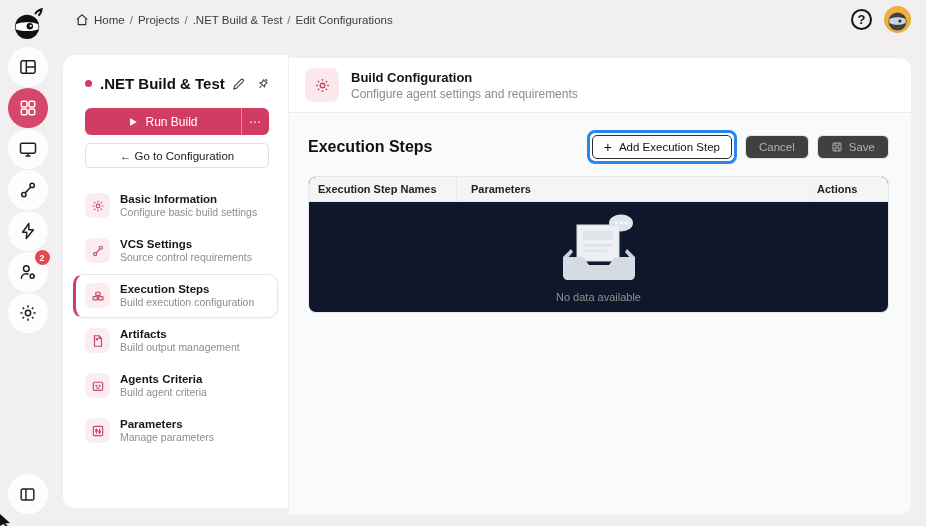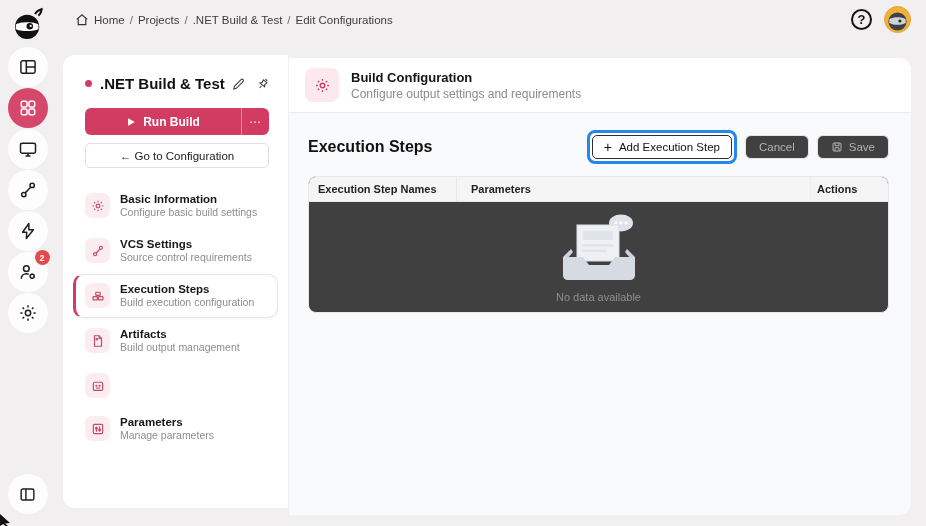--- a/index.html
+++ b/index.html
@@ -46,21 +46,21 @@
              background:#ffffff; border-radius:12px 0 0 12px; }
   .sb-head { display:flex; align-items:center; padding:20px 18px 0 22px; }
   .status-dot { width:7px; height:7px; border-radius:50%; background:#d23c63; margin-right:8px; flex:0 0 auto; }
   .project-title { font-size:15px; font-weight:bold; color:#111; flex:1; }
   .sb-head-icons { display:flex; gap:10px; color:#3a3a3a; }
   .sb-head-icons span { cursor:pointer; }
 
   .run-btn { margin:16px 19px 8px 22px; height:27px; background:#d23c63; border-radius:6px;
              display:flex; align-items:stretch; color:#fff; cursor:pointer; }
   .run-main { flex:1; display:flex; align-items:center; justify-content:center; gap:7px;
-              font-size:12px; font-weight:bold; }
+              font-size:12px; font-weight:normal; }
   .run-more { width:28px; display:flex; align-items:center; justify-content:center;
               border-left:1px solid rgba(255,255,255,.4); font-size:12px; letter-spacing:1px; cursor:pointer; }
   .goto-btn { margin:0 19px 0 22px; height:25px; background:#fff; border:1px solid #e2dfe2; border-radius:5px;
               display:flex; align-items:center; justify-content:center; font-size:11.5px; color:#222; cursor:pointer; }
 
   .menu { margin-top:16px; padding:0 10px; }
   .menu-item { display:flex; gap:10px; padding:7px 9px; border:1px solid transparent;
                border-left:3px solid transparent; border-radius:10px; cursor:pointer; margin-bottom:1px; }
   .menu-item.active { background:#fff; border:1px solid #e8e5e8; border-left:3px solid #d23c63;
                       box-shadow:0 1px 2px rgba(0,0,0,.04); }
@@ -85,21 +85,21 @@
   .actions { display:flex; align-items:center; gap:8px; }
   .focus-ring { border:3px solid #2686eb; border-radius:8px; padding:2px; background:#fff; }
   .add-btn { background:#fff; border:1px solid #2e2e2e; border-radius:5px; padding:4px 11px;
              font-size:11.5px; color:#111; display:flex; align-items:center; gap:7px; cursor:pointer;
              font-family:inherit; }
   .add-plus { font-size:14px; line-height:1; font-weight:normal; }
   .btn-dis { background:#404040; border:1px solid #e6e4e6; border-radius:6px; padding:5px 13px;
              font-size:11.5px; color:#b3b1b3; display:flex; align-items:center; gap:6px;
              font-family:inherit; cursor:default; }
 
-  .table-card { margin-top:12px; background:#404040; border:1px solid #e9e7e9; border-radius:8px;
+  .table-card { margin-top:12px; background:#0f172a; border:1px solid #e9e7e9; border-radius:8px;
                 height:137px; overflow:hidden; display:flex; flex-direction:column; }
   .thead { display:flex; background:#f6f5f6; border-bottom:1px solid #e9e7e9;
            font-size:11px; font-weight:bold; color:#222; }
   .th { padding:6px 0 6px 9px; }
   .th-1 { width:148px; border-right:1px solid #e9e7e9; }
   .th-2 { flex:1; border-right:1px solid #efedef; padding-left:14px; }
   .th-3 { width:77px; padding-left:6px; }
   .tbody { flex:1; display:flex; flex-direction:column; align-items:center; justify-content:center; }
   .empty-text { font-size:11px; color:#8f8f8f; margin-top:6px; }
 
@@ -300,20 +300,24 @@
 
     <div class="menu-item">
       <span class="mi-tile">
         <svg width="14" height="14" viewBox="0 0 24 24" fill="none" stroke="currentColor" stroke-width="2">
           <rect x="4" y="5.5" width="16" height="14" rx="2"></rect>
           <circle cx="9.2" cy="11.5" r="0.8" fill="currentColor"></circle>
             <circle cx="14.8" cy="11.5" r="0.8" fill="currentColor"></circle>
           <path d="M9 15.5h6"></path>
         </svg>
       </span>
+      <span>
+        <div class="mi-label">Agents Criteria</div>
+        <div class="mi-desc">Build agent criteria</div>
+      </span>
     </div>
 
     <div class="menu-item">
       <span class="mi-tile">
         <svg width="14" height="14" viewBox="0 0 24 24" fill="none" stroke="currentColor" stroke-width="2">
           <rect x="4" y="4" width="16" height="16" rx="2"></rect>
           <path d="M9.3 7.5v9M14.7 7.5v9"></path>
           <circle cx="9.3" cy="11" r="1.4" fill="currentColor"></circle>
             <circle cx="14.7" cy="13.5" r="1.4" fill="currentColor"></circle>
         </svg>
@@ -329,21 +333,21 @@
 <div class="main">
   <div class="main-head">
     <span class="mh-tile">
       <svg width="17" height="17" viewBox="0 0 24 24" fill="none" stroke="currentColor" stroke-width="2">
         <circle cx="12" cy="12" r="3.2"></circle>
         <path d="M12 2.8v2.6M12 18.6v2.6M2.8 12h2.6M18.6 12h2.6M5.5 5.5l1.8 1.8M16.7 16.7l1.8 1.8M18.5 5.5l-1.8 1.8M7.3 16.7l-1.8 1.8"></path>
       </svg>
     </span>
     <span>
       <div class="mh-title">Build Configuration</div>
-      <div class="mh-sub">Configure output settings and requirements</div>
+      <div class="mh-sub">Configure agent settings and requirements</div>
     </span>
   </div>
 
   <div class="content">
     <div class="section-row">
       <div class="section-title">Execution Steps</div>
       <div class="actions">
         <span class="focus-ring">
           <button class="add-btn">
             <span class="add-plus">+</span>

